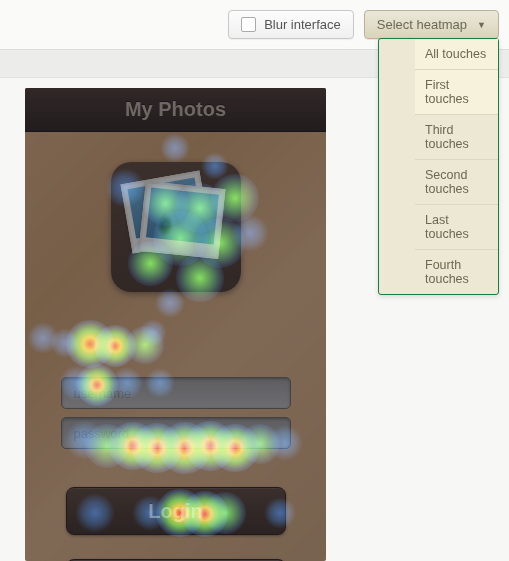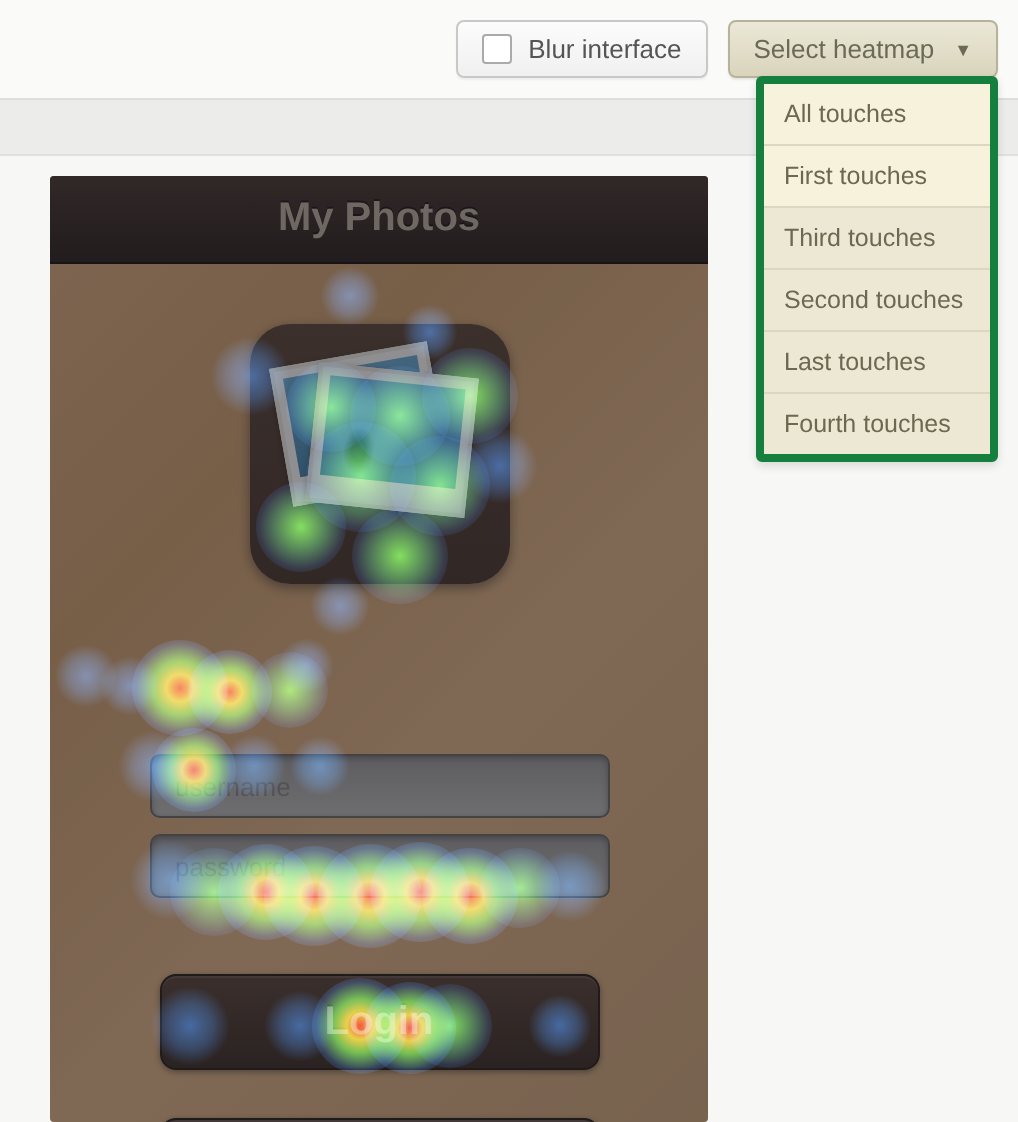--- a/index.html
+++ b/index.html
@@ -64,43 +64,44 @@
       height: 28px;
       background: #ececea;
       border-bottom: 1px solid #e0e0de;
     }
     .dropdown-panel {
       position: absolute;
       top: 38px;
       right: 10px;
       width: 121px;
       background: #ece8d4;
-      border: 4px solid #15803d;
+      border: 1px solid #15803d;
       border-radius: 3px;
       box-shadow: 0 2px 5px rgba(0,0,0,0.12);
       z-index: 100;
+      padding-left: 36px;
     }
     .dropdown-item {
       padding: 8px 10px;
       border-bottom: 1px solid #dcd7bf;
       color: #6d6850;
       font-size: 12.5px;
       cursor: pointer;
     }
     .dropdown-item:last-child {
       border-bottom: none;
     }
     .dropdown-item.sel {
       background: #f6f2dc;
     }
     .canvas-area {
       padding: 10px 0 0 25px;
     }
     .phone-screen {
-      width: 329px;
+      width: 301px;
       height: 473px;
       background: linear-gradient(135deg, #d4a574 0%, #c89862 30%, #d8ab7a 60%, #caa070 100%);
       position: relative;
       border-radius: 2px;
       overflow: hidden;
     }
     .phone-header {
       height: 44px;
       background: linear-gradient(#4a3628, #2e2016);
       display: flex;

